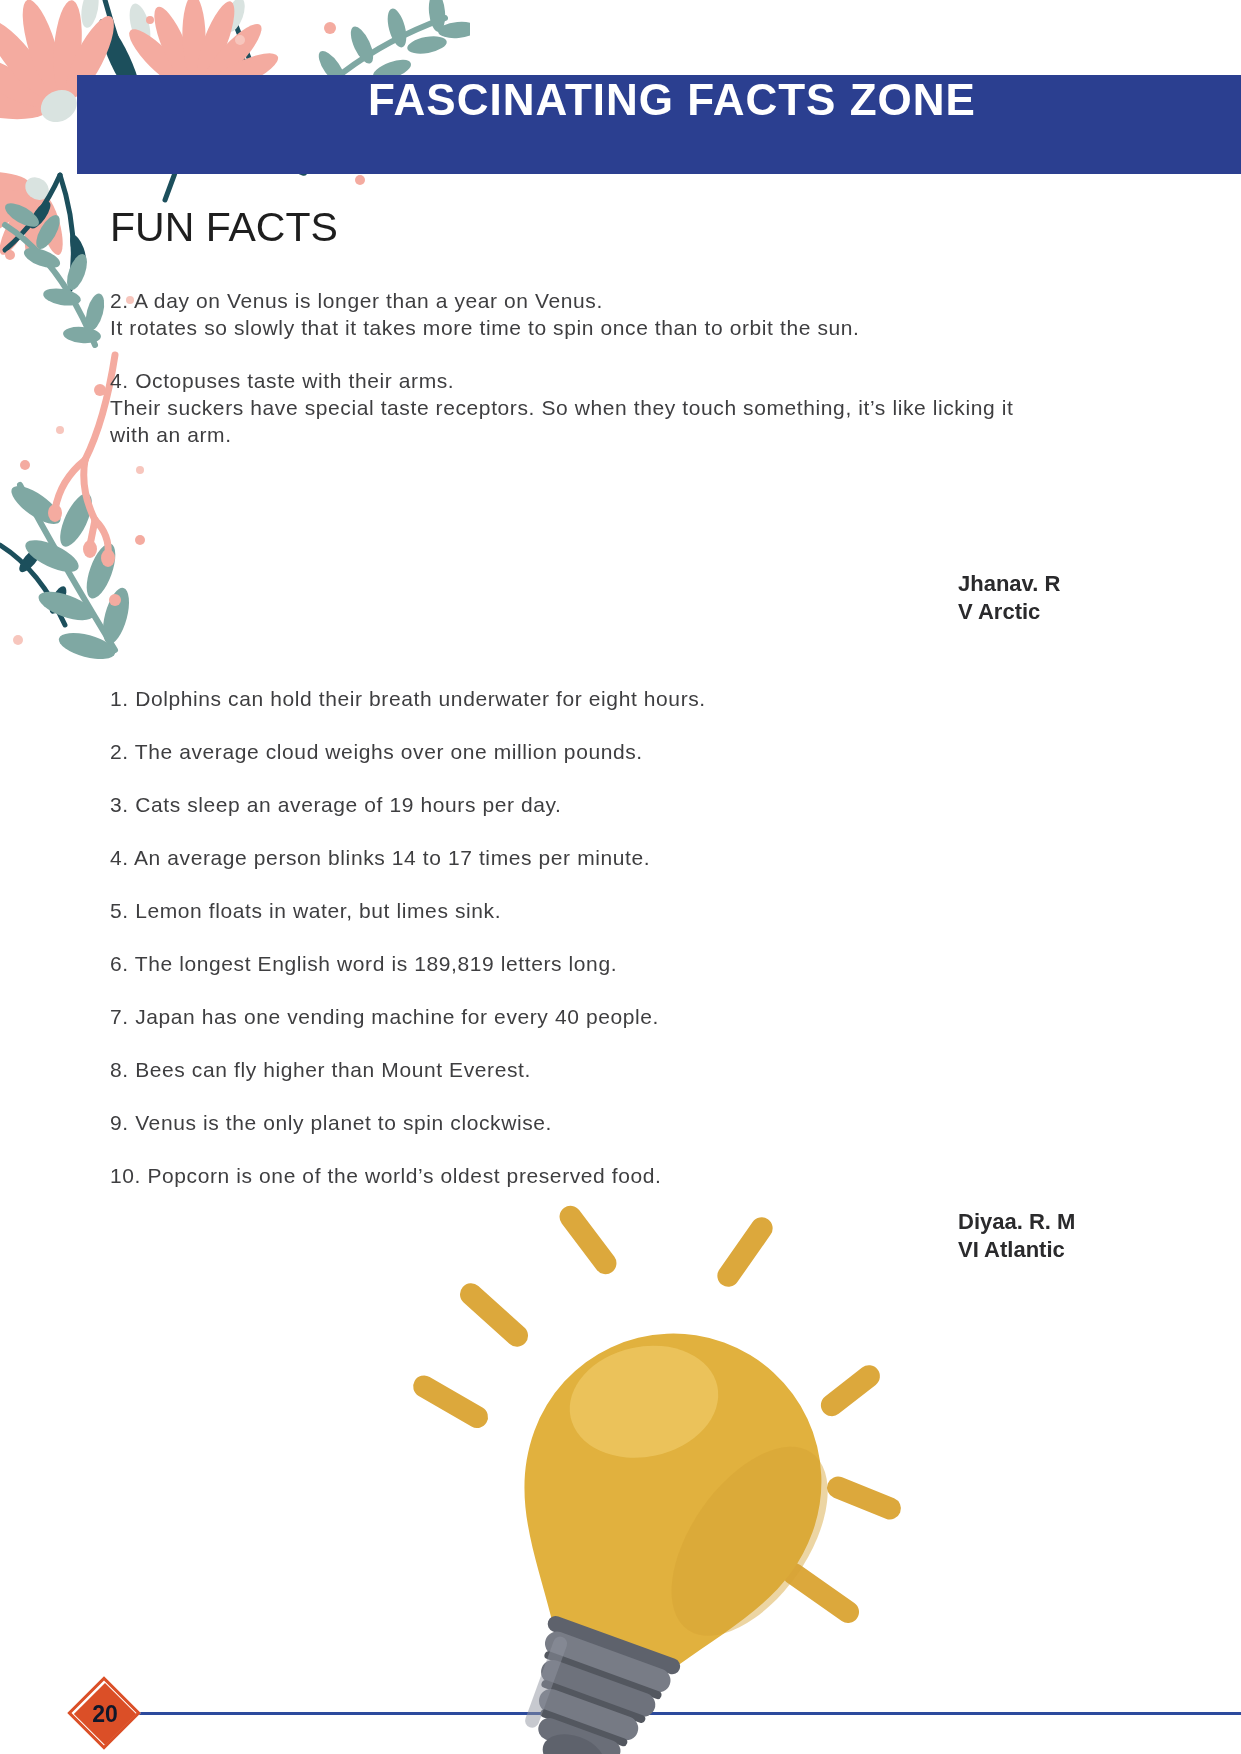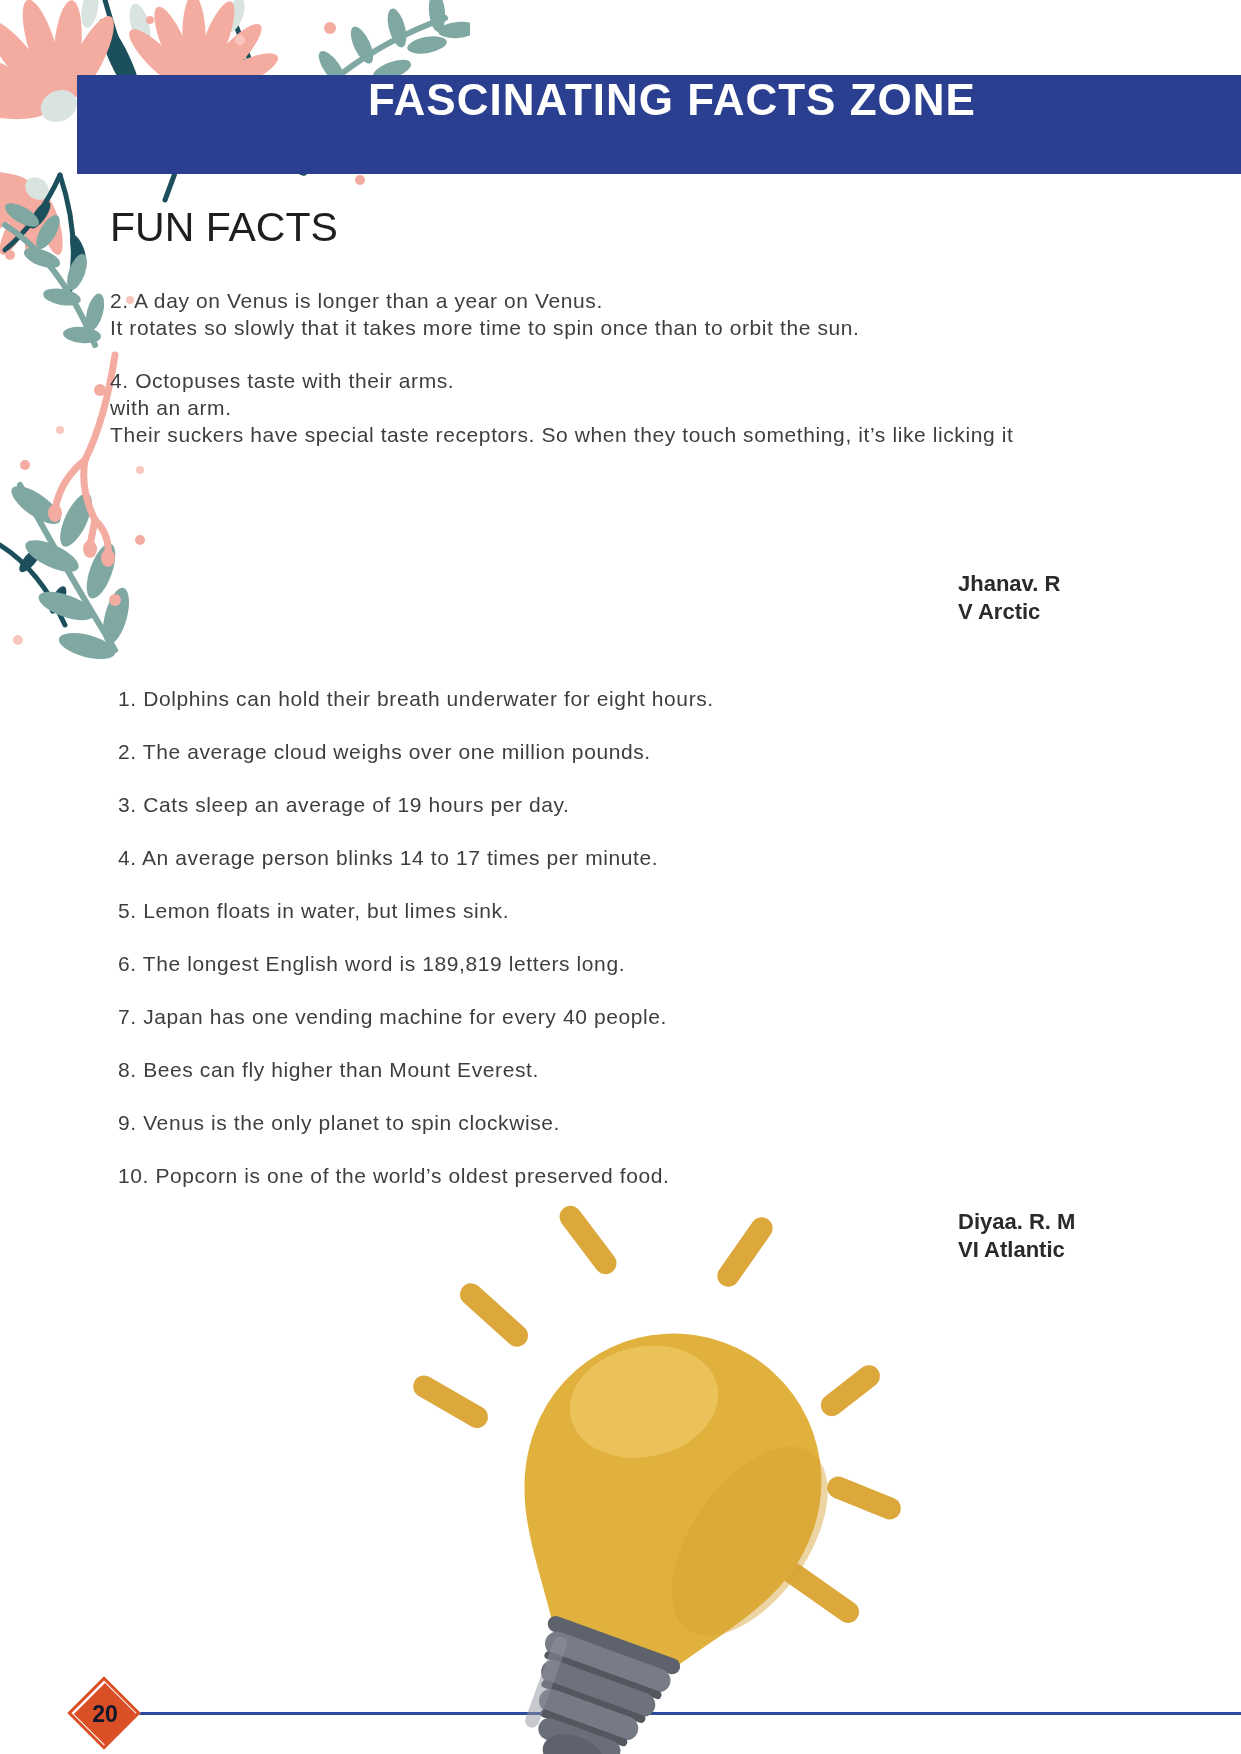--- a/index.html
+++ b/index.html
@@ -26,21 +26,21 @@
   }
   .banner-title{color:#ffffff;font-size:44px;font-weight:bold;letter-spacing:1px;}
   
   .fun-facts{
     position:absolute;left:110px;top:204px;z-index:2;margin:0;
     font-size:41px;font-weight:normal;color:var(--c-heading);letter-spacing:0px;
   }
   .facts1{position:absolute;left:110px;top:287px;width:960px;z-index:2;
     font-size:21px;line-height:27px;color:var(--c-text_dark);letter-spacing:0.6px;}
   .fact{margin-bottom:26px;}
-  .facts2{position:absolute;left:118px;top:685px;width:960px;z-index:2;
+  .facts2{position:absolute;left:110px;top:685px;width:960px;z-index:2;
     font-size:21px;line-height:27px;color:var(--c-text_dark);letter-spacing:0.6px;}
   .fact2{margin-bottom:26px;}
   .attr{position:absolute;left:958px;z-index:2;font-size:22px;font-weight:bold;
     line-height:28px;color:var(--c-attribution);}
   .attr1{top:570px;}
   .attr2{top:1208px;}
   
   .footer-line{position:absolute;left:128px;top:1712px;width:1113px;height:3px;
     background:var(--c-rule_blue);z-index:1;}
   .bulb{position:absolute;left:320px;top:1080px;z-index:2;}
@@ -173,22 +173,22 @@
 
   <h1 class="fun-facts">FUN FACTS</h1>
 
   <div class="facts1" id="facts1">
       <div class="fact">
         <div>2. A day on Venus is longer than a year on Venus.</div>
         <div>It rotates so slowly that it takes more time to spin once than to orbit the sun.</div>
       </div>
       <div class="fact">
         <div>4. Octopuses taste with their arms.</div>
+        <div>Their suckers have special taste receptors. So when they touch something, it’s like licking it</div>
         <div>with an arm.</div>
-        <div>Their suckers have special taste receptors. So when they touch something, it’s like licking it</div>
       </div>
     </div>
 
   <div class="attr attr1">
     <div>Jhanav. R</div>
     <div>V Arctic</div>
   </div>
 
   <div class="facts2" id="facts2">
       <div class="fact2">1. Dolphins can hold their breath underwater for eight hours.</div>

